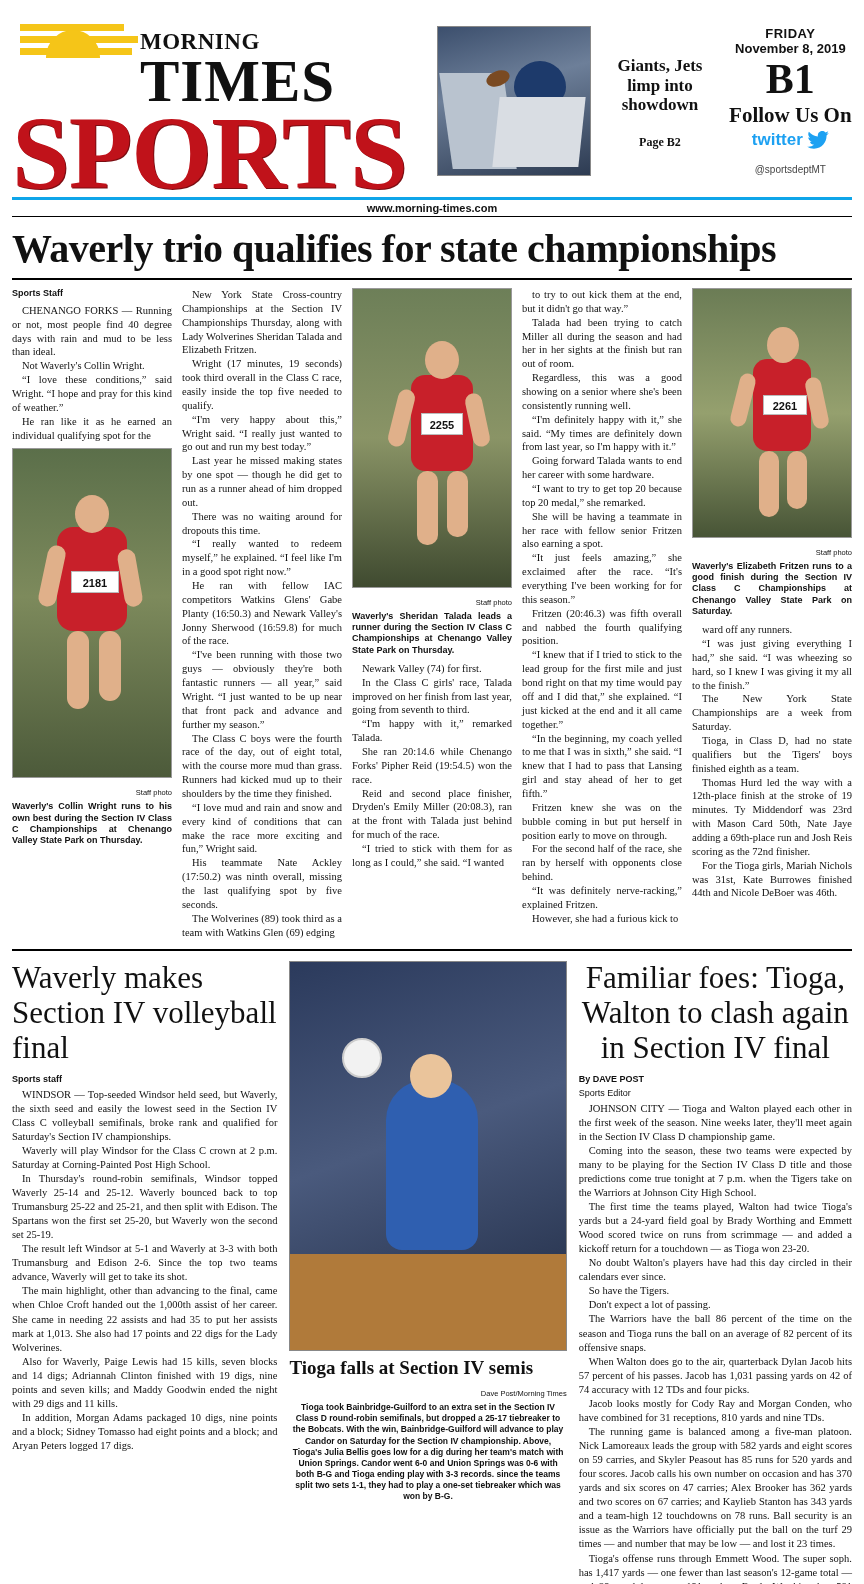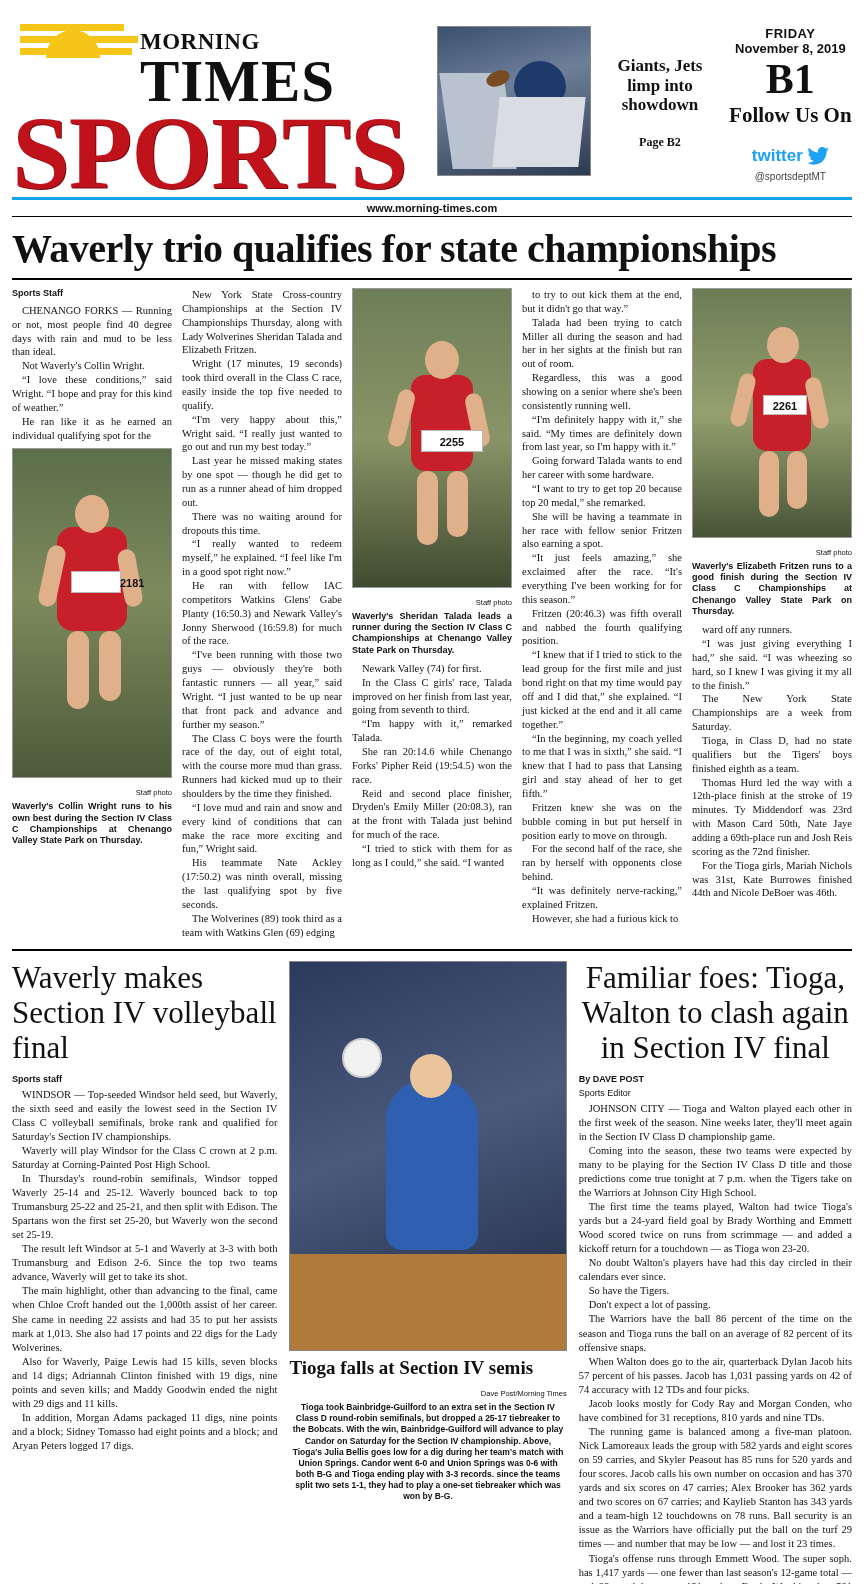--- a/index.html
+++ b/index.html
@@ -49,24 +49,24 @@
     width: 128px; text-align: center; padding-top: 46px;
     font-family: "Liberation Serif", serif; font-weight: bold;
   }
   .mast-head .hl { font-size: 17px; line-height: 1.15; }
   .mast-head .pg { font-size: 12px; margin-top: 20px; font-family: Liberation Serif, serif; }
   .mast-right { width: 130px; text-align: center; padding-top: 16px; }
   .mast-right .friday { font-family:"Liberation Sans",sans-serif; font-size: 13px; font-weight: bold; letter-spacing: .5px;}
   .mast-right .date { font-family:"Liberation Sans",sans-serif; font-size: 13px; font-weight: bold; margin-bottom: 2px;}
   .mast-right .b1 { font-size: 42px; font-weight: bold; line-height: 1; }
   .mast-right .follow { font-size: 21px; font-weight: bold; line-height: 1.05; margin-top: 4px; }
-  .tw { display:flex; align-items:center; justify-content:center; gap:4px; margin-top:20px;}
+  .tw { display:flex; align-items:center; justify-content:center; gap:4px; margin-top:4px;}
   .tw-bird { width: 22px; height: 18px; color:#1da1f2; }
   .tw-text { font-family:"Liberation Sans",sans-serif; font-size:17px; font-weight:bold; color:#1da1f2;}
-  .handle { font-family:"Liberation Sans",sans-serif; font-size:10px; color:#444; margin-top:5px;}
+  .handle { font-family:"Liberation Sans",sans-serif; font-size:10px; color:#444; margin-top:14px;}
 
   .webline { text-align:center; font-family:"Liberation Sans",sans-serif; font-size:11px; font-weight:bold;
              border-top:3px solid #0ea5e9; border-bottom:1px solid #000; padding:2px 0; margin-top:2px;}
 
   
   .main-hed {
     font-size: 40px; font-weight: bold; text-align: left;
     padding: 8px 0 6px 0; border-bottom: 2px solid #000; letter-spacing: -.5px;
   }
 
@@ -162,21 +162,21 @@
       <p>Not Waverly's Collin Wright.</p>
       <p>“I love these conditions,” said Wright. “I hope and pray for this kind of weather.”</p>
       <p>He ran like it as he earned an individual qualifying spot for the</p>
       <div class="photo runner-a" style="margin-top:6px;">
         <div class="r-body" style="left:44px;top:78px;width:70px;height:104px;border-radius:16px;"></div>
         <div class="r-skin" style="left:62px;top:46px;width:34px;height:38px;"></div>
         <div class="r-body" style="left:30px;top:96px;width:18px;height:62px;background:#e0b08a;transform:rotate(12deg);border-radius:9px;"></div>
         <div class="r-body" style="left:108px;top:100px;width:18px;height:58px;background:#e0b08a;transform:rotate(-10deg);border-radius:9px;"></div>
         <div class="r-body" style="left:54px;top:182px;width:22px;height:78px;background:#e0b08a;border-radius:11px;"></div>
         <div class="r-body" style="left:86px;top:182px;width:22px;height:70px;background:#e0b08a;border-radius:11px;"></div>
-        <div class="bib" style="left:58px;top:122px;width:24px;height:22px;line-height:22px;padding-left:48px;">2181</div>
+        <div class="bib" style="left:58px;top:122px;width:48px;height:22px;line-height:22px;">2181</div>
       </div>
       <div class="credit">Staff photo</div>
       <div class="cut">Waverly's Collin Wright runs to his own best during the Section IV Class C Championships at Chenango Valley State Park on Thursday.</div>
     </div>
 
     <div class="col">
       <p>New York State Cross-country Championships at the Section IV Championships Thursday, along with Lady Wolverines Sheridan Talada and Elizabeth Fritzen.</p>
       <p>Wright (17 minutes, 19 seconds) took third overall in the Class C race, easily inside the top five needed to qualify.</p>
       <p>“I'm very happy about this,” Wright said. “I really just wanted to go out and run my best today.”</p>
       <p>Last year he missed making states by one spot — though he did get to run as a runner ahead of him dropped out.</p>
@@ -191,21 +191,21 @@
     </div>
 
     <div class="col">
       <div class="photo runner-b">
         <div class="r-body" style="left:58px;top:86px;width:62px;height:96px;border-radius:14px;"></div>
         <div class="r-skin" style="left:72px;top:52px;width:34px;height:38px;"></div>
         <div class="r-body" style="left:40px;top:100px;width:17px;height:58px;background:#e0b08a;transform:rotate(14deg);border-radius:9px;"></div>
         <div class="r-body" style="left:116px;top:104px;width:17px;height:54px;background:#e0b08a;transform:rotate(-12deg);border-radius:9px;"></div>
         <div class="r-body" style="left:64px;top:182px;width:21px;height:74px;background:#e0b08a;border-radius:10px;"></div>
         <div class="r-body" style="left:94px;top:182px;width:21px;height:66px;background:#e0b08a;border-radius:10px;"></div>
-        <div class="bib" style="left:68px;top:141px;width:62px;height:22px;line-height:22px;">2255</div>
+        <div class="bib" style="left:68px;top:124px;width:42px;height:22px;line-height:22px;">2255</div>
       </div>
       <div class="credit">Staff photo</div>
       <div class="cut">Waverly's Sheridan Talada leads a runner during the Section IV Class C Championships at Chenango Valley State Park on Thursday.</div>
       <div style="height:6px;"></div>
       <p>Newark Valley (74) for first.</p>
       <p>In the Class C girls' race, Talada improved on her finish from last year, going from seventh to third.</p>
       <p>“I'm happy with it,” remarked Talada.</p>
       <p>She ran 20:14.6 while Chenango Forks' Pipher Reid (19:54.5) won the race.</p>
       <p>Reid and second place finisher, Dryden's Emily Miller (20:08.3), ran at the front with Talada just behind for much of the race.</p>
       <p>“I tried to stick with them for as long as I could,” she said. “I wanted</p>
@@ -233,21 +233,21 @@
       <div class="photo runner-c">
         <div class="r-body" style="left:60px;top:70px;width:58px;height:92px;border-radius:14px;"></div>
         <div class="r-skin" style="left:74px;top:38px;width:32px;height:36px;"></div>
         <div class="r-body" style="left:42px;top:84px;width:16px;height:54px;background:#e0b08a;transform:rotate(14deg);border-radius:8px;"></div>
         <div class="r-body" style="left:116px;top:88px;width:16px;height:52px;background:#e0b08a;transform:rotate(-12deg);border-radius:8px;"></div>
         <div class="r-body" style="left:66px;top:162px;width:20px;height:66px;background:#e0b08a;border-radius:10px;"></div>
         <div class="r-body" style="left:94px;top:162px;width:20px;height:58px;background:#e0b08a;border-radius:10px;"></div>
         <div class="bib" style="left:70px;top:106px;width:44px;height:20px;line-height:20px;">2261</div>
       </div>
       <div class="credit">Staff photo</div>
-      <div class="cut">Waverly's Elizabeth Fritzen runs to a good finish during the Section IV Class C Championships at Chenango Valley State Park on Thursday.</div>
+      <div class="cut">Waverly's Elizabeth Fritzen runs to a good finish during the Section IV Class C Championships at Chenango Valley State Park on Saturday.</div>
       <div style="height:6px;"></div>
       <p>ward off any runners.</p>
       <p>“I was just giving everything I had,” she said. “I was wheezing so hard, so I knew I was giving it my all to the finish.”</p>
       <p>The New York State Championships are a week from Saturday.</p>
       <p>Tioga, in Class D, had no state qualifiers but the Tigers' boys finished eighth as a team.</p>
       <p>Thomas Hurd led the way with a 12th-place finish at the stroke of 19 minutes. Ty Middendorf was 23rd with Mason Card 50th, Nate Jaye adding a 69th-place run and Josh Reis scoring as the 72nd finisher.</p>
       <p>For the Tioga girls, Mariah Nichols was 31st, Kate Burrowes finished 44th and Nicole DeBoer was 46th.</p>
     </div>
   </div>
 
@@ -256,21 +256,21 @@
     <div class="mid-left">
       <div class="big-hed">Waverly makes Section IV volleyball final</div>
       <div class="byline">Sports staff</div>
       <div class="bodytext">
         <p>WINDSOR — Top-seeded Windsor held seed, but Waverly, the sixth seed and easily the lowest seed in the Section IV Class C volleyball semifinals, broke rank and qualified for Saturday's Section IV championships.</p>
         <p>Waverly will play Windsor for the Class C crown at 2 p.m. Saturday at Corning-Painted Post High School.</p>
         <p>In Thursday's round-robin semifinals, Windsor topped Waverly 25-14 and 25-12. Waverly bounced back to top Trumansburg 25-22 and 25-21, and then split with Edison. The Spartans won the first set 25-20, but Waverly won the second set 25-19.</p>
         <p>The result left Windsor at 5-1 and Waverly at 3-3 with both Trumansburg and Edison 2-6. Since the top two teams advance, Waverly will get to take its shot.</p>
         <p>The main highlight, other than advancing to the final, came when Chloe Croft handed out the 1,000th assist of her career. She came in needing 22 assists and had 35 to put her assists mark at 1,013. She also had 17 points and 22 digs for the Lady Wolverines.</p>
         <p>Also for Waverly, Paige Lewis had 15 kills, seven blocks and 14 digs; Adriannah Clinton finished with 19 digs, nine points and seven kills; and Maddy Goodwin ended the night with 29 digs and 11 kills.</p>
-        <p>In addition, Morgan Adams packaged 11 digs, nine points and a block; Sidney Tomasso had eight points and a block; and Aryan Peters logged 17 digs.</p>
+        <p>In addition, Morgan Adams packaged 10 digs, nine points and a block; Sidney Tomasso had eight points and a block; and Aryan Peters logged 17 digs.</p>
       </div>
     </div>
 
     <div class="mid-center">
       <div class="vball-photo">
         <div class="vb-floor"></div>
         <div class="vb-ball"></div>
         <div class="vb-player"></div>
         <div class="vb-head"></div>
       </div>

